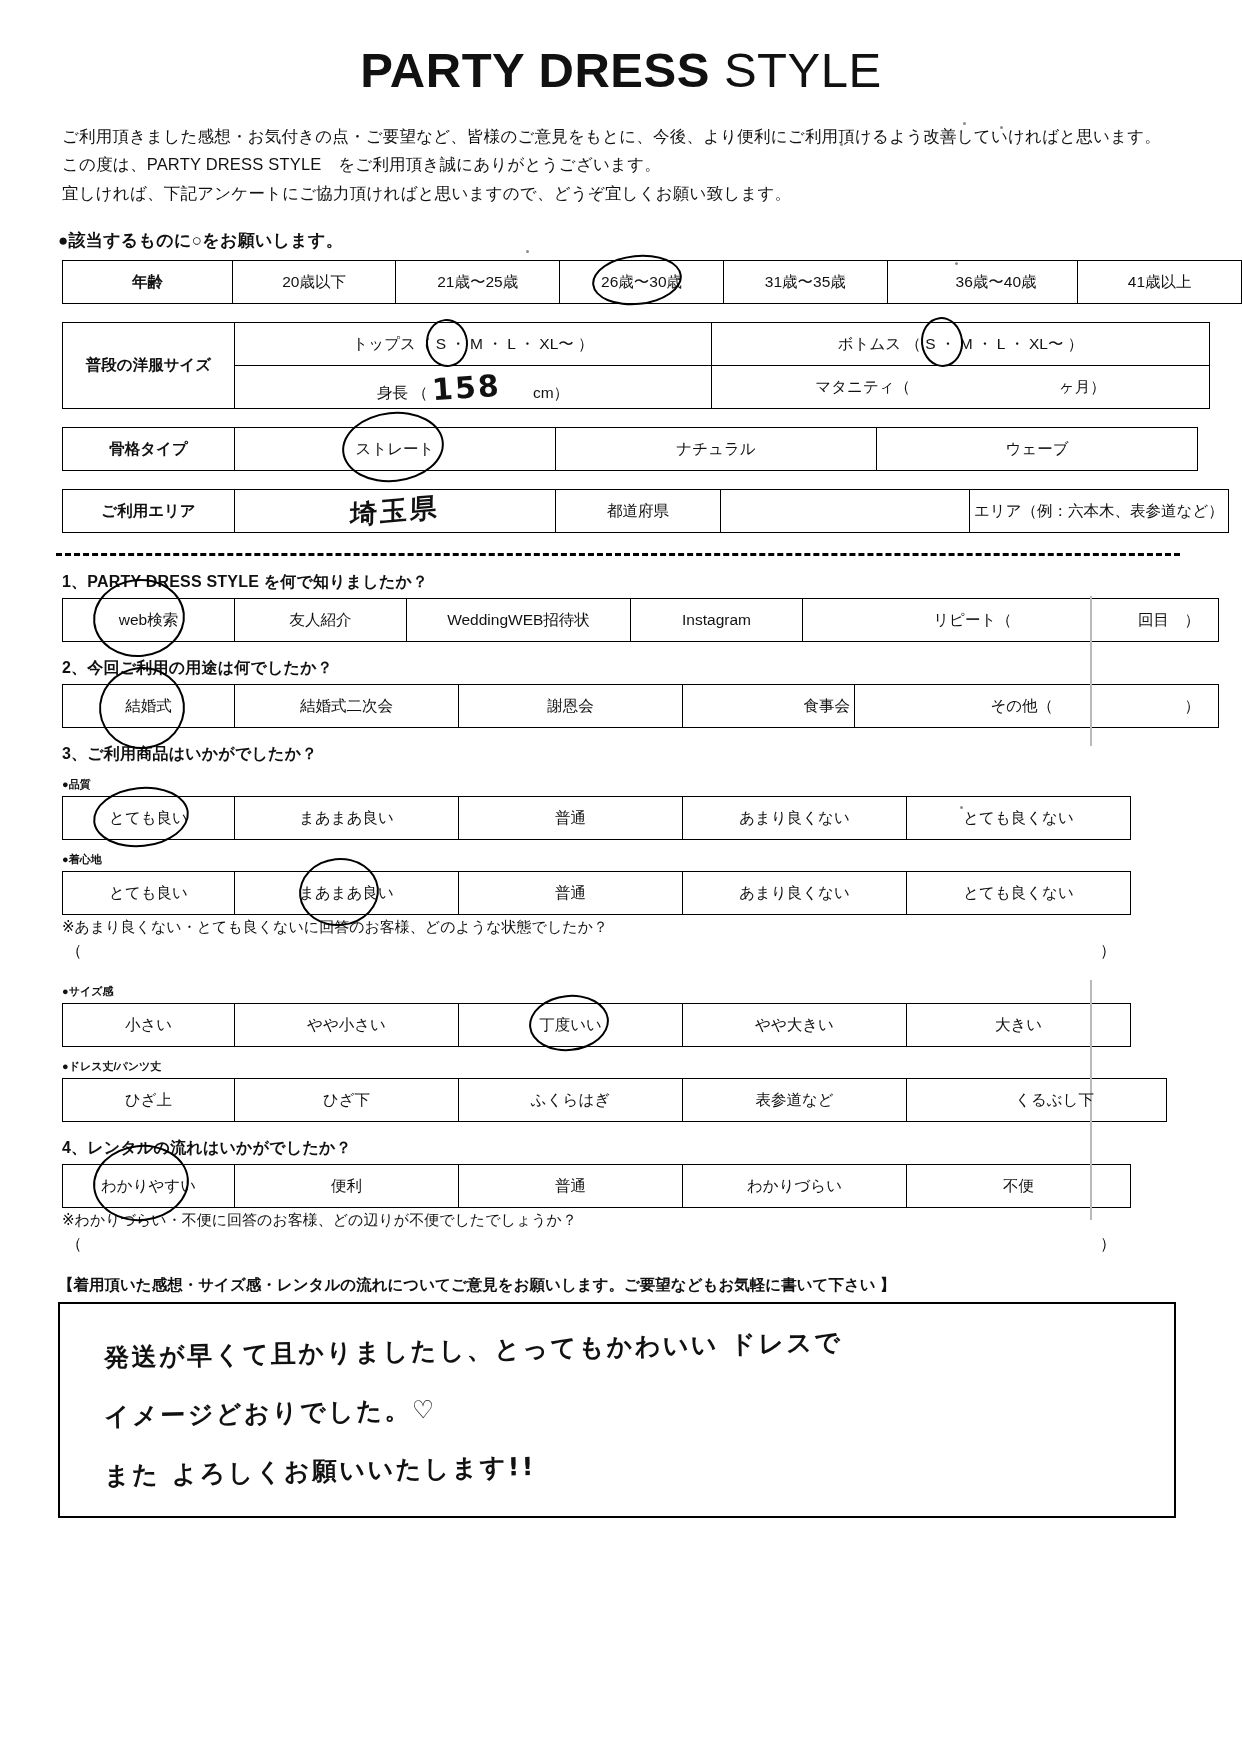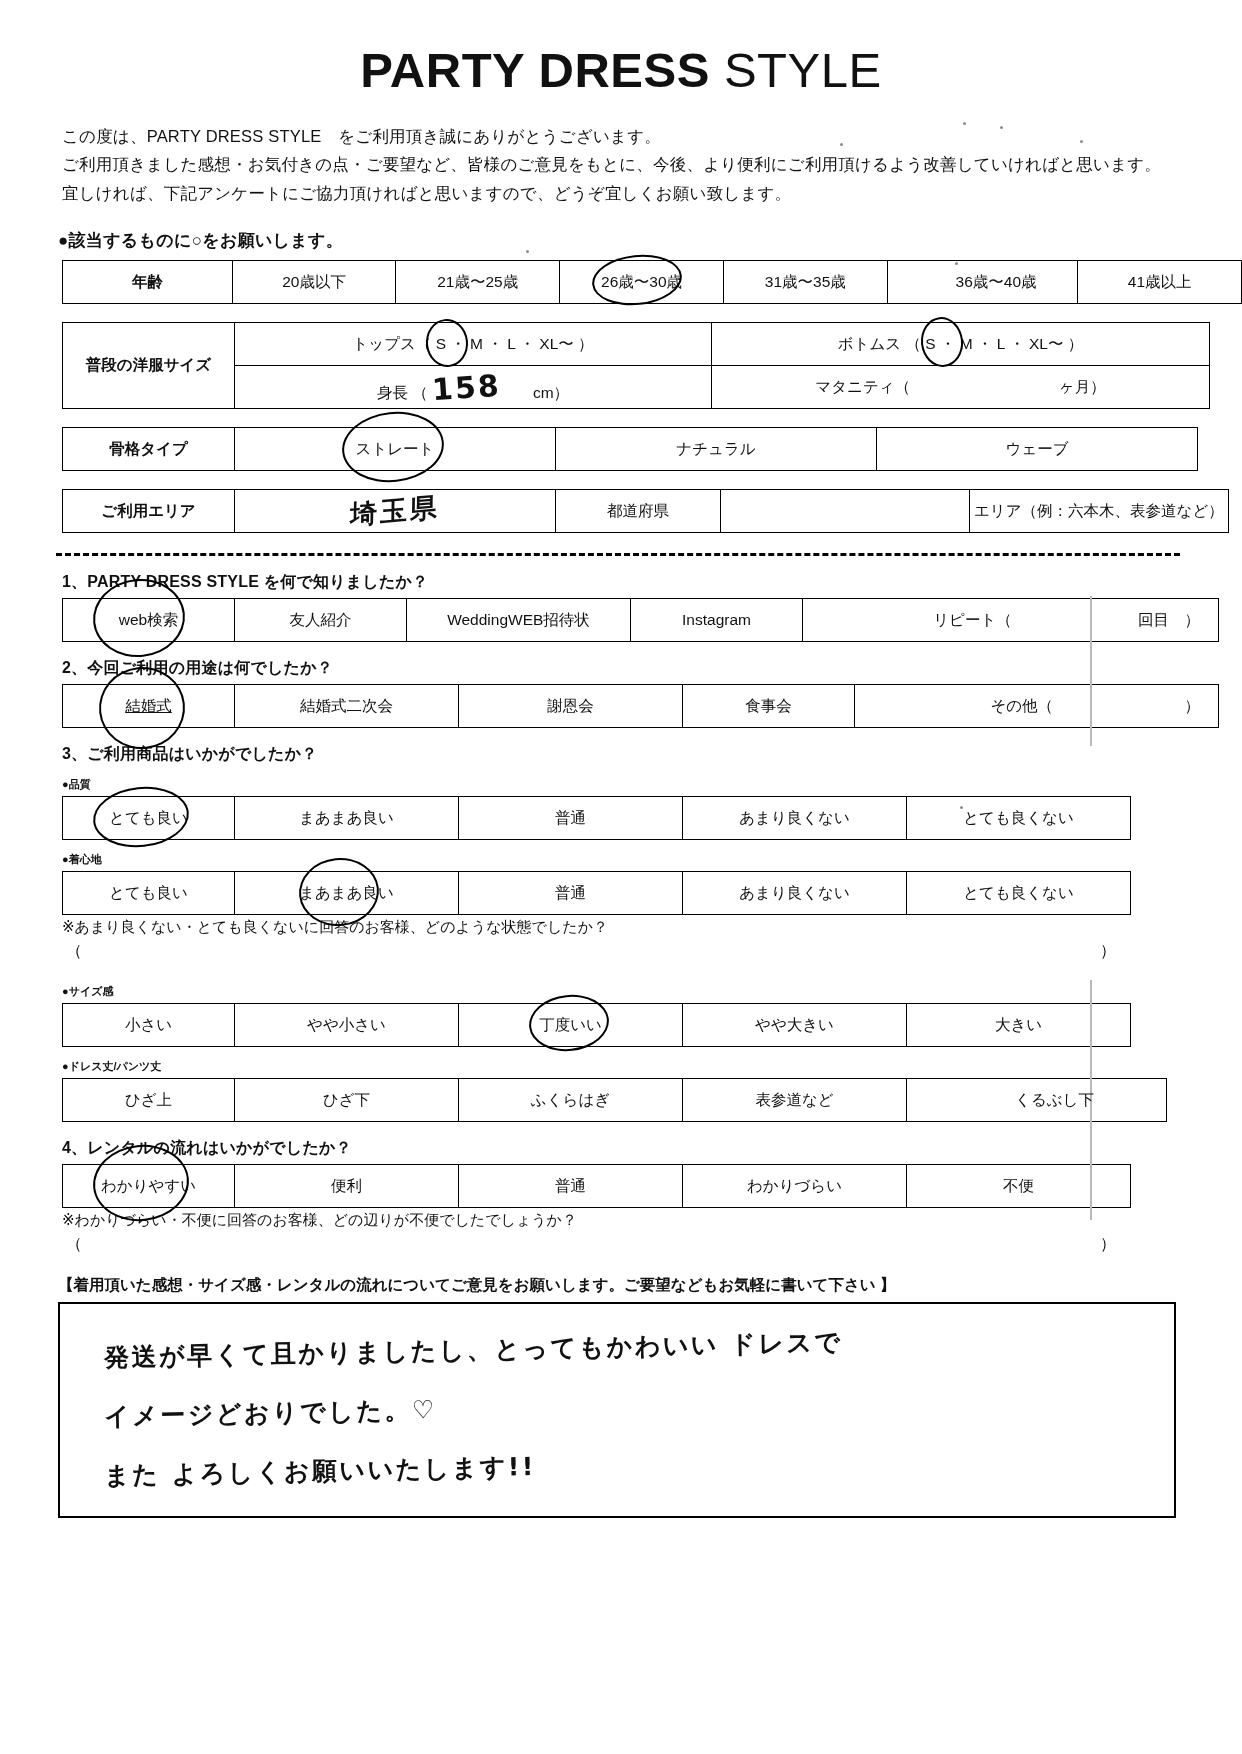--- a/index.html
+++ b/index.html
@@ -198,22 +198,22 @@
   <div class="speck" style="left:955px; top:262px;"></div>
   <div class="speck" style="left:960px; top:806px;"></div>
   <div class="edge-line" style="left:1090px; top:596px; width:2px; height:150px;"></div>
   <div class="edge-line" style="left:1090px; top:980px; width:2px; height:240px;"></div>
 
   <div class="header">
     <div class="brand"><span class="bold">PARTY DRESS</span><span class="light"> STYLE</span></div>
   </div>
 
   <div class="intro">
+    <div>ご利用頂きました感想・お気付きの点・ご要望など、皆様のご意見をもとに、今後、より便利にご利用頂けるよう改善していければと思います。</div>
     <div>この度は、PARTY DRESS STYLE　をご利用頂き誠にありがとうございます。</div>
-    <div>ご利用頂きました感想・お気付きの点・ご要望など、皆様のご意見をもとに、今後、より便利にご利用頂けるよう改善していければと思います。</div>
     <div>宜しければ、下記アンケートにご協力頂ければと思いますので、どうぞ宜しくお願い致します。</div>
   </div>
 
   <div class="section-head">●該当するものに○をお願いします。</div>
 
   <table class="grid">
     <tbody>
         <tr>
       <td class="label-cell" style="width:163px;">年齢</td>
       <td style="width:156px;">20歳以下</td>
@@ -303,27 +303,27 @@
         <span style="float:right;padding-right:14px;">回目　）</span>
       </td>
     </tr>
   </tbody>
     </table>
 
   <div class="q-head">2、今回ご利用の用途は何でしたか？</div>
   <table class="grid">
     <tbody>
         <tr>
-      <td style="width:163px;text-decoration:underline;">
+      <td style="width:163px;">
         <span>結婚式</span>
         <span class="circle" style="width:82px;height:78px;left:36px;top:-18px;"></span>
       </td>
       <td style="width:215px;">結婚式二次会</td>
       <td style="width:215px;">謝恩会</td>
-      <td style="width:163px;">食事会</td>
+      <td style="width:163px;text-align:right;">食事会</td>
       <td class="left" style="width:355px;">
         <span>その他（</span>
         <span style="float:right;padding-right:14px;">）</span>
       </td>
     </tr>
   </tbody>
     </table>
 
   <div class="q-head">3、ご利用商品はいかがでしたか？</div>
 

